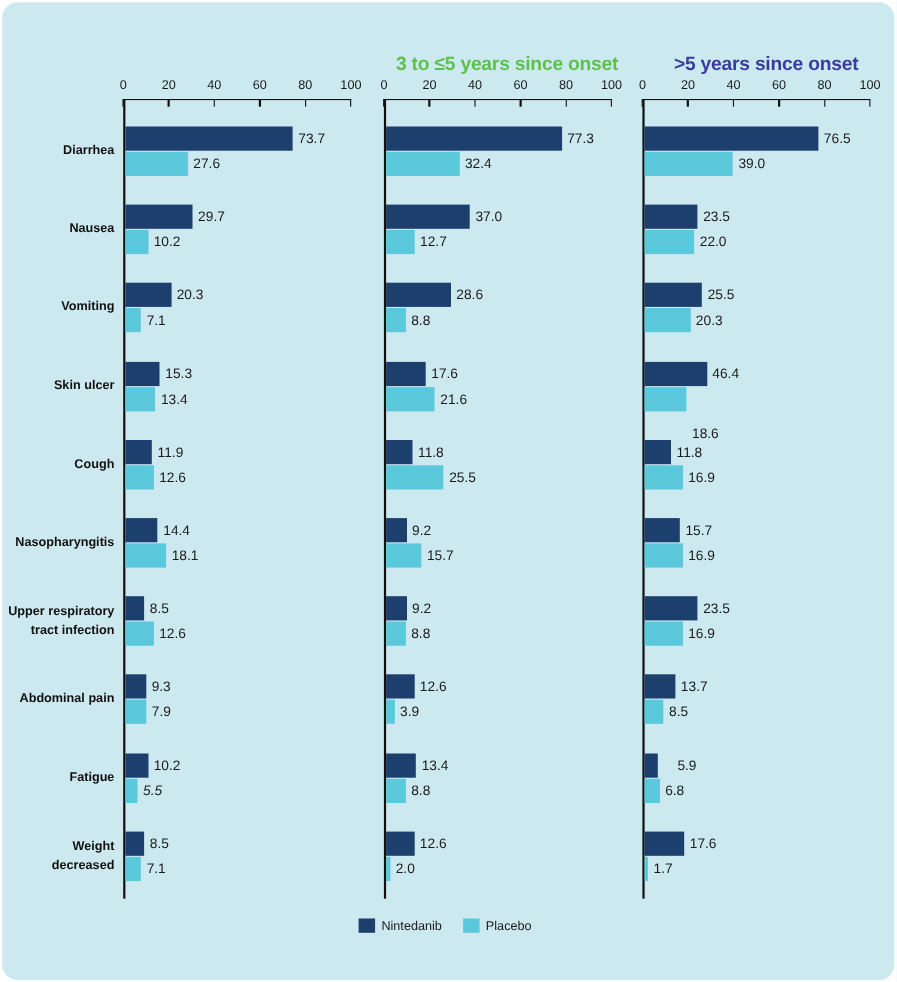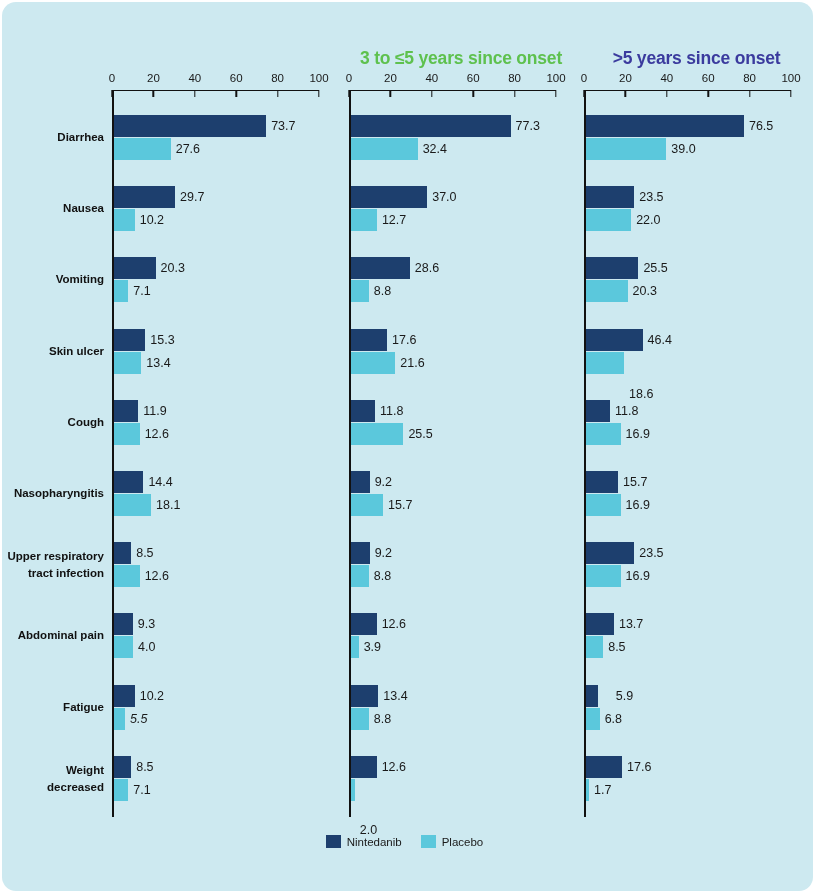--- a/index.html
+++ b/index.html
@@ -253,21 +253,21 @@
         <div class="bar-label" style="left: 131.297px; top: 278.4px;">7.1</div>
         <div class="bar pbo" style="left: 111.6px; top: 349.6px; width: 27.738px;"></div>
         <div class="bar-label" style="left: 144.338px; top: 349.6px;">13.4</div>
         <div class="bar pbo" style="left: 111.6px; top: 420.8px; width: 26.082px;"></div>
         <div class="bar-label" style="left: 142.682px; top: 420.8px;">12.6</div>
         <div class="bar pbo" style="left: 111.6px; top: 492px; width: 37.467px;"></div>
         <div class="bar-label" style="left: 154.067px; top: 492px;">18.1</div>
         <div class="bar pbo" style="left: 111.6px; top: 563.2px; width: 26.082px;"></div>
         <div class="bar-label" style="left: 142.682px; top: 563.2px;">12.6</div>
         <div class="bar pbo" style="left: 111.6px; top: 634.4px; width: 19.458px;"></div>
-        <div class="bar-label" style="left: 136.058px; top: 634.4px;">4.0</div>
+        <div class="bar-label" style="left: 136.058px; top: 634.4px;">7.9</div>
         <div class="bar pbo" style="left: 111.6px; top: 705.6px; width: 11.385px;"></div>
         <div class="bar-label" style="left: 127.985px; top: 705.6px; font-style: italic;">5.5</div>
         <div class="bar pbo" style="left: 111.6px; top: 776.8px; width: 14.697px;"></div>
         <div class="bar-label" style="left: 131.297px; top: 776.8px;">7.1</div>
         <div class="bar nin" style="left: 348.6px; top: 113px; width: 160.011px;"></div>
         <div class="bar-label" style="left: 513.611px; top: 113px;">77.3</div>
         <div class="bar nin" style="left: 348.6px; top: 184.2px; width: 76.59px;"></div>
         <div class="bar-label" style="left: 430.19px; top: 184.2px;">37.0</div>
         <div class="bar nin" style="left: 348.6px; top: 255.4px; width: 59.202px;"></div>
         <div class="bar-label" style="left: 412.802px; top: 255.4px;">28.6</div>
@@ -297,21 +297,21 @@
         <div class="bar-label" style="left: 406.385px; top: 420.8px;">25.5</div>
         <div class="bar pbo" style="left: 348.6px; top: 492px; width: 32.499px;"></div>
         <div class="bar-label" style="left: 386.099px; top: 492px;">15.7</div>
         <div class="bar pbo" style="left: 348.6px; top: 563.2px; width: 18.216px;"></div>
         <div class="bar-label" style="left: 371.816px; top: 563.2px;">8.8</div>
         <div class="bar pbo" style="left: 348.6px; top: 634.4px; width: 8.073px;"></div>
         <div class="bar-label" style="left: 361.673px; top: 634.4px;">3.9</div>
         <div class="bar pbo" style="left: 348.6px; top: 705.6px; width: 18.216px;"></div>
         <div class="bar-label" style="left: 371.816px; top: 705.6px;">8.8</div>
         <div class="bar pbo" style="left: 348.6px; top: 776.8px; width: 4.14px;"></div>
-        <div class="bar-label" style="left: 357.74px; top: 776.8px; margin-top: 40px;">2.0</div>
+        <div class="bar-label" style="left: 357.74px; top: 776.8px;">2.0</div>
         <div class="bar nin" style="left: 583.6px; top: 113px; width: 158.355px;"></div>
         <div class="bar-label" style="left: 746.955px; top: 113px;">76.5</div>
         <div class="bar nin" style="left: 583.6px; top: 184.2px; width: 48.645px;"></div>
         <div class="bar-label" style="left: 637.245px; top: 184.2px;">23.5</div>
         <div class="bar nin" style="left: 583.6px; top: 255.4px; width: 52.785px;"></div>
         <div class="bar-label" style="left: 641.385px; top: 255.4px;">25.5</div>
         <div class="bar nin" style="left: 583.6px; top: 326.6px; width: 56.925px;"></div>
         <div class="bar-label" style="left: 645.525px; top: 326.6px;">46.4</div>
         <div class="bar nin" style="left: 583.6px; top: 397.8px; width: 24.426px;"></div>
         <div class="bar-label" style="left: 613.026px; top: 397.8px;">11.8</div>

